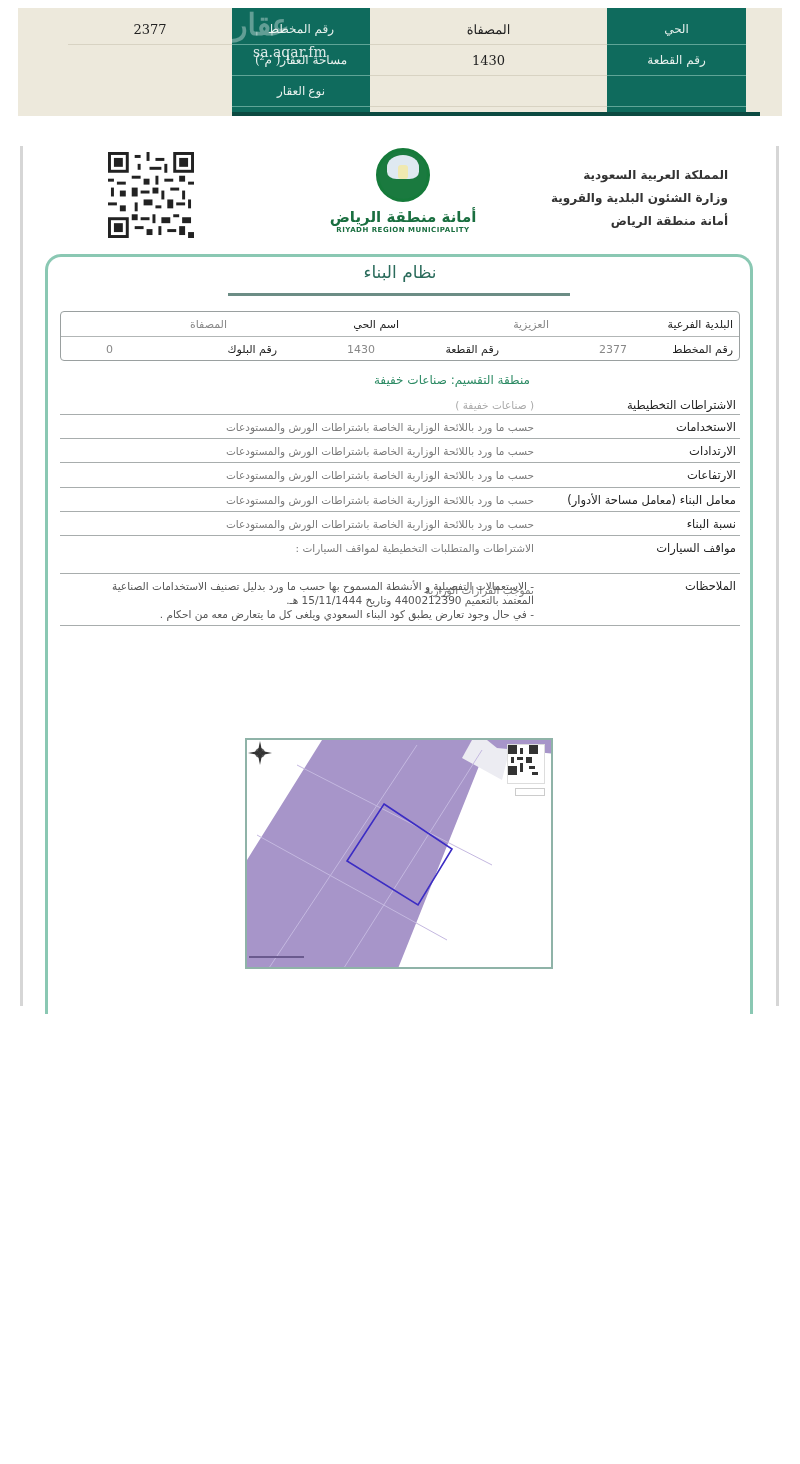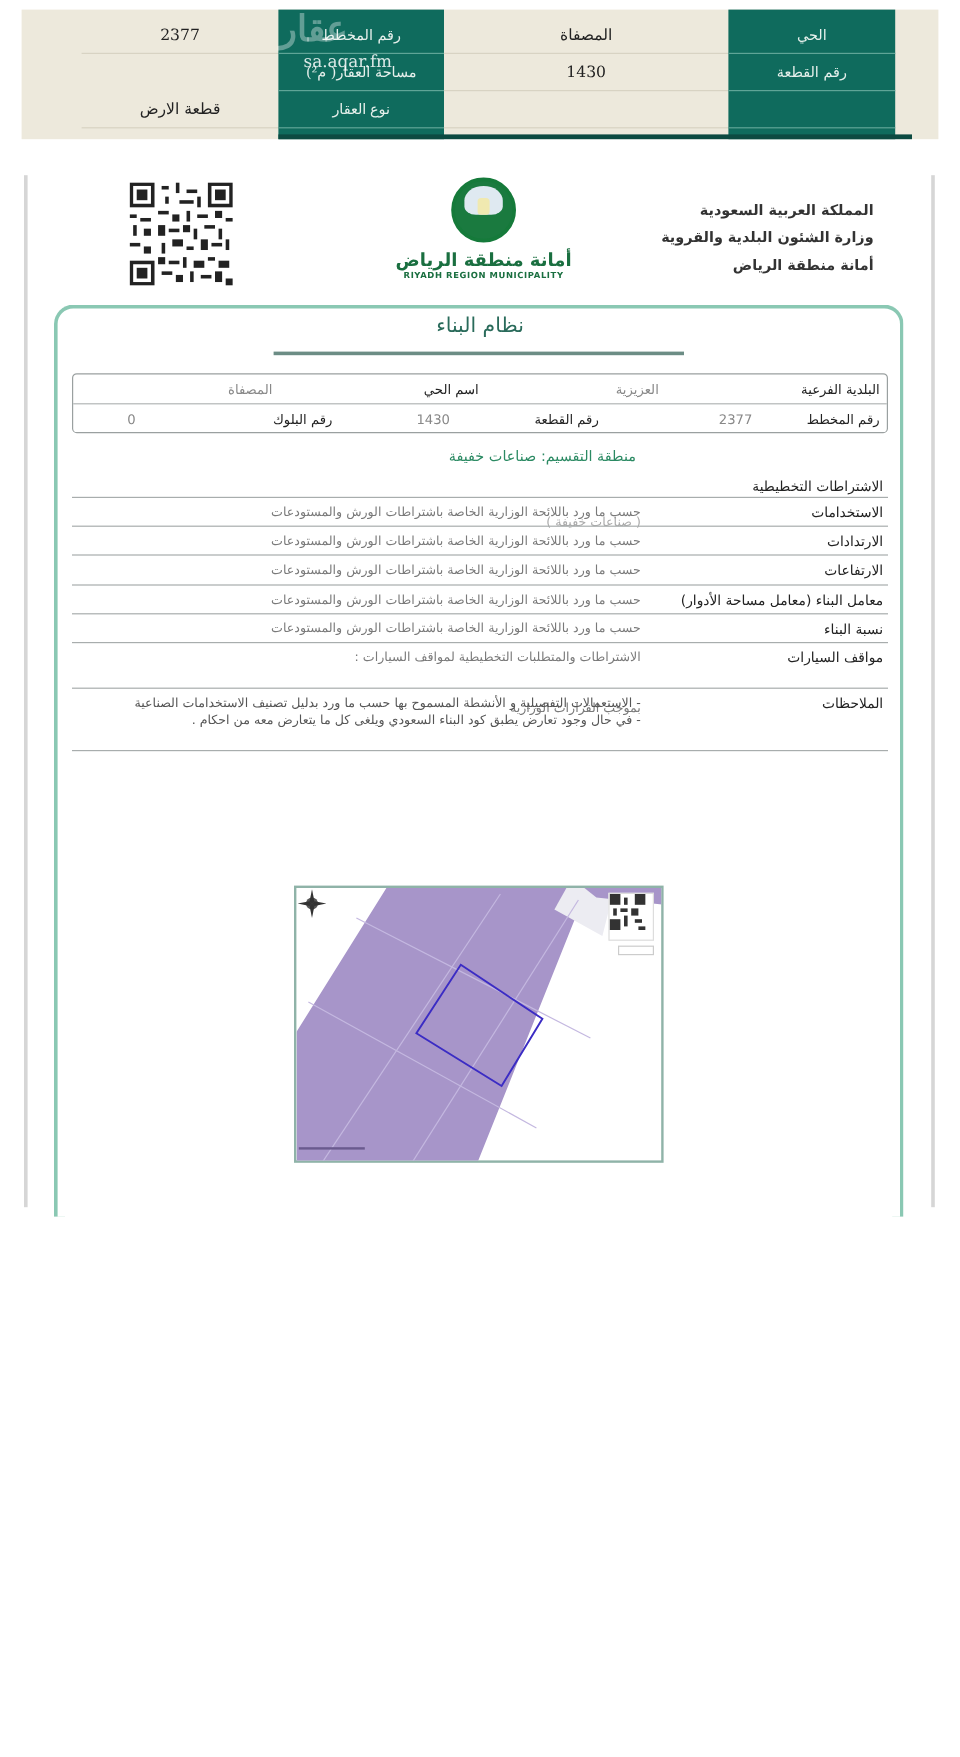--- a/index.html
+++ b/index.html
@@ -44,37 +44,36 @@
   .info-row span { position: absolute; top: 5px; }
   .lbl { font-weight: normal; color: #222; }
   .val { color: #888; }
 
   .zone { position: absolute; right: 270px; top: 373px; font-size: 12px; color: #2b8a63; direction: rtl; }
 
   .reqs { position: absolute; left: 60px; top: 393px; width: 680px; }
   .req-row { position: relative; direction: rtl; border-bottom: 1.5px solid #a8adad; font-size: 10.5px; }
   .req-row .lbl { position: absolute; right: 4px; top: 5px; font-size: 11.5px; text-align: right; }
   .req-row .val { position: absolute; right: 206px; top: 5px; color: #7a7a7a; line-height: 14px; text-align: right; }
-  .req-row .val.faint { color: #aaa; margin-top: 30px; }
+  .req-row .val.faint { color: #aaa; }
   .req-row.notes .val { left: 4px; color: #555; }
 
   
   .map { position: absolute; left: 245px; top: 738px; width: 308px; height: 231px; border: 2px solid #8fb3a8; background: #fff; overflow: hidden; }
   .map svg { position: absolute; left: 0; top: 0; }
   .compass { position: absolute; left: 6px; top: 6px; width: 26px; height: 26px; }
   .map-qr { position: absolute; right: 6px; top: 4px; width: 38px; height: 40px; background: #fff; border: 1px solid #ddd; padding: 3px; }
   .map-stamp { position: absolute; right: 6px; top: 48px; width: 30px; height: 8px; border: 1px solid #ccc; font-size: 4px; color: #888; text-align: center; }
 </style>
 </head>
 <body>
 
 <div class="deed">
   <div class="col" style="left:50px;width:164px;">
     <div class="row" style="top:6px;">2377</div>
-    <div class="row" style="top:68px;">قطعة الارض</div>
   </div>
   <div class="col green" style="left:214px;width:138px;">
     <div class="row" style="top:6px;">رقم المخطط</div>
     <div class="row" style="top:37px;">مساحة العقار( م²)</div>
     <div class="row" style="top:68px;font-family:Liberation Serif, serif;">نوع العقار</div>
   </div>
   <div class="col" style="left:352px;width:237px;">
     <div class="row" style="top:6px;">المصفاة</div>
     <div class="row" style="top:37px;">1430</div>
     <div class="row" style="top:68px;"></div>
@@ -217,20 +216,21 @@
     <span class="lbl">مواقف السيارات</span>
     <span class="val">
       <span style="position:static;display:block;">الاشتراطات والمتطلبات التخطيطية لمواقف السيارات :</span>
       <span style="position:static;display:block;margin-top:28px;">بموجب القرارات الوزارية</span>
     </span>
   </div>
   <div class="req-row notes" style="height:52px;">
     <span class="lbl">الملاحظات</span>
     <span class="val">
       <span style="position:static;display:block;">- الاستعمالات التفصيلية و الأنشطة المسموح بها حسب ما ورد بدليل تصنيف الاستخدامات الصناعية</span>
+      <span style="position:static;display:block;">المعتمد بالتعميم 4400212390 وتاريخ 15/11/1444 هـ.</span>
       <span style="position:static;display:block;">- في حال وجود تعارض يطبق كود البناء السعودي ويلغى كل ما يتعارض معه من احكام .</span>
     </span>
   </div>
 </div>
 
 <div class="map">
   <svg width="308" height="231" viewBox="0 0 308 231">
     <polygon points="75,0 245,0 240,6 150,231 0,231 0,120" fill="#a795c9"></polygon>
     <polygon points="225,0 265,0 255,40 215,18" fill="#ececf2"></polygon>
     <polygon points="240,0 308,0 308,14 250,8" fill="#a795c9"></polygon>

